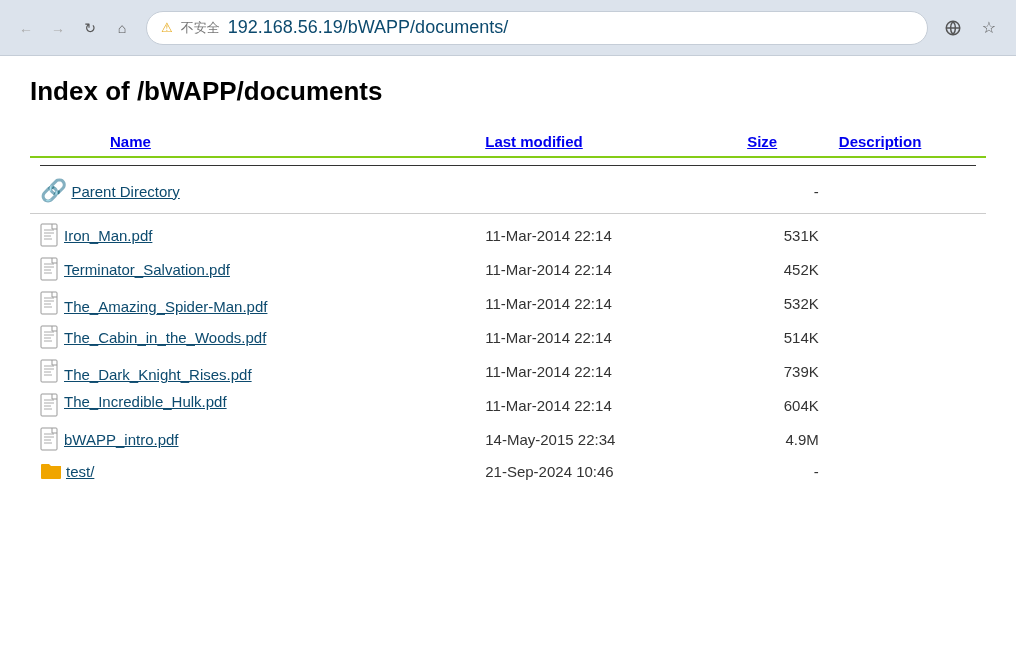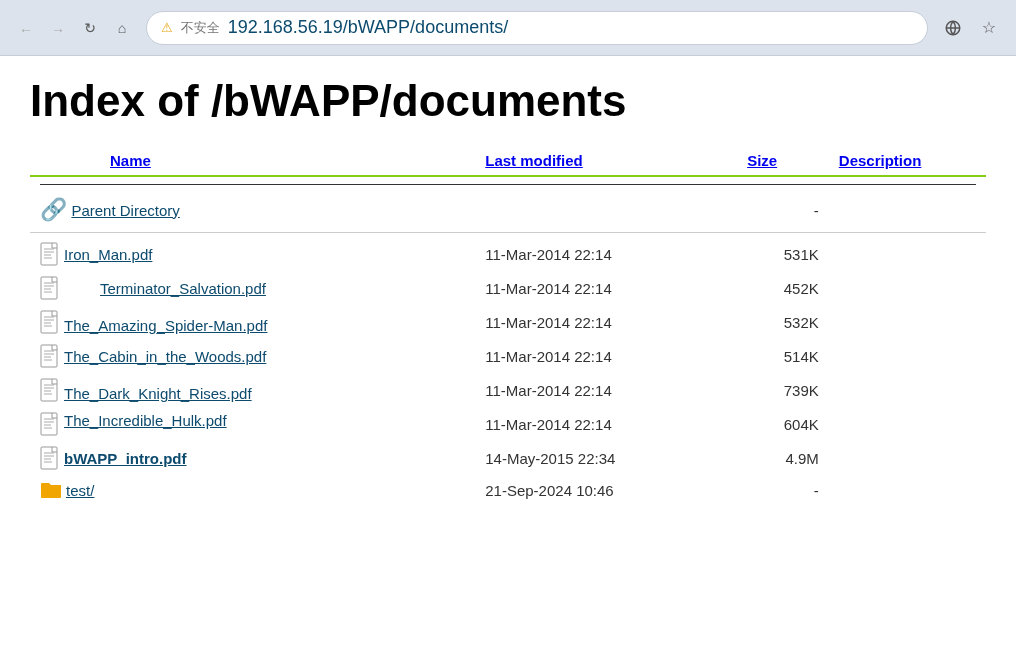--- a/index.html
+++ b/index.html
@@ -97,21 +97,21 @@
     }
 
     
     .page-content {
       background: white;
       padding: 20px 30px;
       min-height: 590px;
     }
 
     .page-title {
-      font-size: 44px;
+      font-size: 26px;
       font-weight: bold;
       color: #000;
       margin-bottom: 20px;
       font-family: Arial, sans-serif;
     }
 
     .file-table {
       width: 100%;
       border-collapse: collapse;
     }
@@ -262,21 +262,21 @@
             <path d="M12 1v5h5" stroke="#999" stroke-width="1" fill="none"></path>
           </svg>
         </span>
             <a href="#" class="file-link">Iron_Man.pdf</a>
           </td>
           <td class="td-modified">11-Mar-2014 22:14</td>
           <td class="td-size">531K</td>
           <td class="td-desc"></td>
         </tr>
         <tr class="file-row">
-          <td style="padding-left: 10px; display: flex; align-items: center; min-width: 340px; gap: 36px;">
+          <td style="padding-left: 10px; display: flex; align-items: center; min-width: 340px;">
         <span style="display:inline-flex;align-items:center;margin-right:4px;">
           <svg width="20" height="24" viewBox="0 0 20 24" fill="none" xmlns="http://www.w3.org/2000/svg">
             <rect x="1" y="1" width="16" height="22" rx="1" fill="white" stroke="#999" stroke-width="1"></rect>
             <line x1="4" y1="7" x2="14" y2="7" stroke="#aaa" stroke-width="1"></line>
             <line x1="4" y1="10" x2="14" y2="10" stroke="#aaa" stroke-width="1"></line>
             <line x1="4" y1="13" x2="11" y2="13" stroke="#aaa" stroke-width="1"></line>
             <line x1="4" y1="16" x2="12" y2="16" stroke="#aaa" stroke-width="1"></line>
             <path d="M12 1v5h5" stroke="#999" stroke-width="1" fill="none"></path>
           </svg>
         </span>
@@ -352,21 +352,21 @@
             <path d="M12 1v5h5" stroke="#999" stroke-width="1" fill="none"></path>
           </svg>
         </span>
             <a href="#" class="file-link">The_Incredible_Hulk.pdf</a>
           </td>
           <td class="td-modified">11-Mar-2014 22:14</td>
           <td class="td-size">604K</td>
           <td class="td-desc"></td>
         </tr>
         <tr class="file-row">
-          <td style="padding-left: 10px; display: flex; align-items: center; min-width: 340px; font-weight: bold;">
+          <td style="padding-left: 10px; display: flex; align-items: center; min-width: 340px;">
         <span style="display:inline-flex;align-items:center;margin-right:4px;">
           <svg width="20" height="24" viewBox="0 0 20 24" fill="none" xmlns="http://www.w3.org/2000/svg">
             <rect x="1" y="1" width="16" height="22" rx="1" fill="white" stroke="#999" stroke-width="1"></rect>
             <line x1="4" y1="7" x2="14" y2="7" stroke="#aaa" stroke-width="1"></line>
             <line x1="4" y1="10" x2="14" y2="10" stroke="#aaa" stroke-width="1"></line>
             <line x1="4" y1="13" x2="11" y2="13" stroke="#aaa" stroke-width="1"></line>
             <line x1="4" y1="16" x2="12" y2="16" stroke="#aaa" stroke-width="1"></line>
             <path d="M12 1v5h5" stroke="#999" stroke-width="1" fill="none"></path>
           </svg>
         </span>

